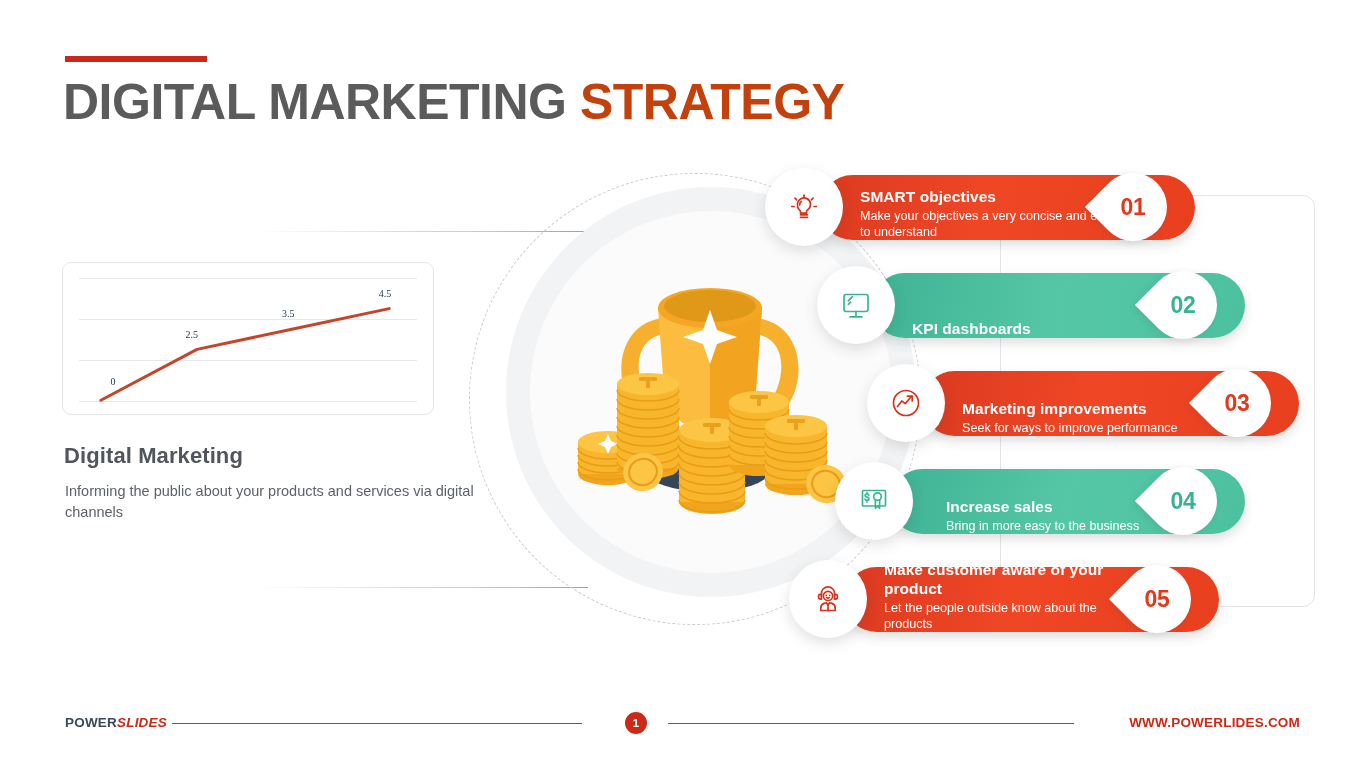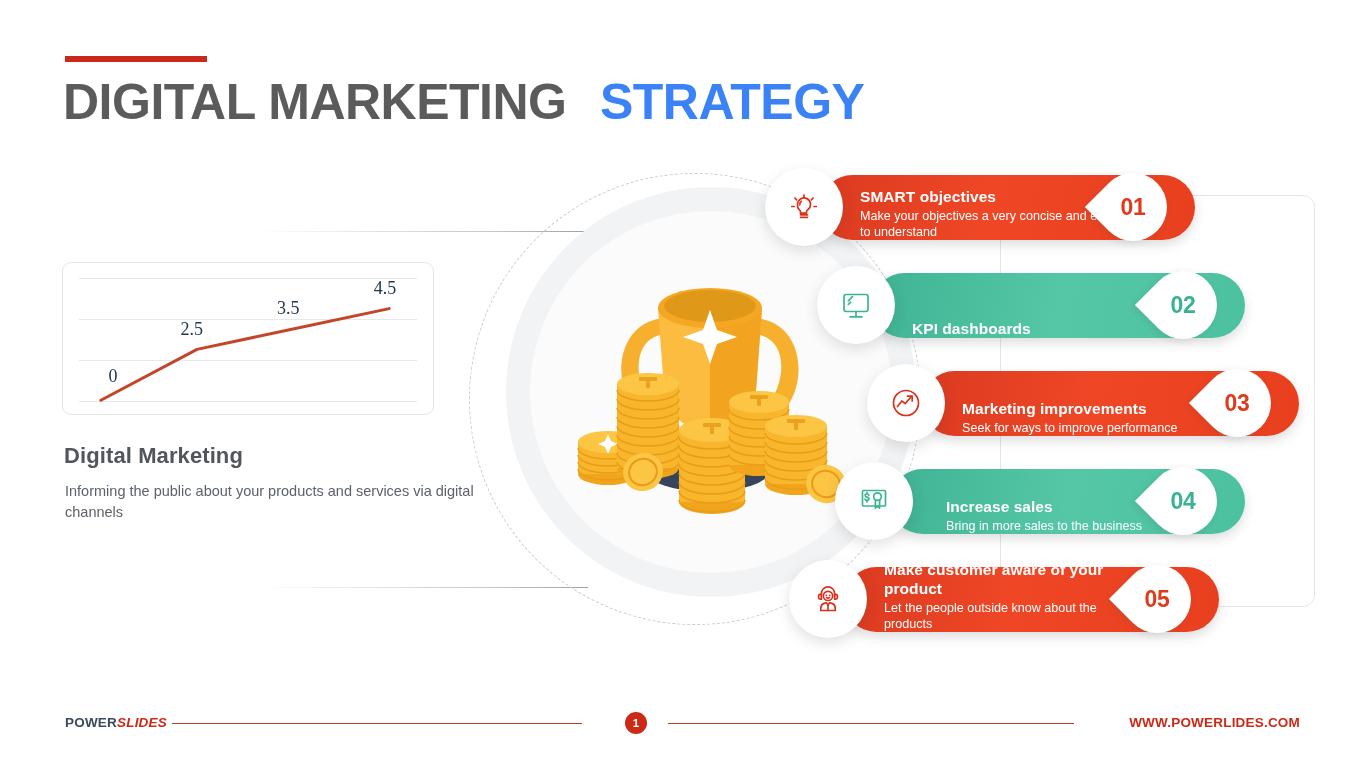--- a/index.html
+++ b/index.html
@@ -33,22 +33,21 @@
     left: 63px;
     top: 72px;
     font-size: 50px;
     font-weight: bold;
     letter-spacing: -0.5px;
     color: #5b5b5b;
     white-space: nowrap;
     line-height: 60px;
   }
   .page-title .accent {
-    color: #3b82f6;
-    margin-left: 20px;
+    color: #c2410c;
   }
 
   
   .chart-card {
     position: absolute;
     left: 62px;
     top: 262px;
     width: 372px;
     height: 153px;
     background: #ffffff;
@@ -74,21 +73,21 @@
     height: 1px;
     background: #e6e8ea;
   }
   .chart-svg {
     position: absolute;
     inset: 0;
     overflow: visible;
   }
   .chart-label {
     position: absolute;
-    font-size: 18px;
+    font-size: 10px;
     color: #23374d;
     font-family: "Liberation Serif", serif;
     transform: translate(-50%, -100%);
     white-space: nowrap;
   }
 
   
   .left-heading {
     position: absolute;
     left: 64px;
@@ -509,21 +508,21 @@
             <circle stroke="#d8321c" fill="none" stroke-width="1.7" stroke-linecap="round" stroke-linejoin="round" cx="20" cy="20" r="12.5"></circle>
             <path stroke="#d8321c" fill="none" stroke-width="1.7" stroke-linecap="round" stroke-linejoin="round" d="M11.5 23.5l4.3-5.6 3.3 2.7 6.6-7.3"></path>
             <path stroke="#d8321c" fill="none" stroke-width="1.7" stroke-linecap="round" stroke-linejoin="round" d="M21.4 13.1h4.8v4.8"></path>
           </svg>
         </div>
       </div>
       <div class="ribbon green" style="left: 0px; top: 0px; width: 100%;">
         <div class="ribbon-bar" style="left: 890px; top: 469px; width: 355px;"></div>
         <div class="ribbon-text" style="left: 930px; top: 469px; width: 243px; margin-left: 16px;">
           <div class="ribbon-title">Increase sales</div>
-          <div class="ribbon-desc">Bring in more sales to the business</div>
+          <div class="ribbon-desc">Bring in more easy to the business</div>
         </div>
         <div class="num-badge" style="left: 1149px; top: 467px;">
           <div class="drop"></div>
           <div class="num">04</div>
         </div>
         <div class="icon-circle" style="left: 835px; top: 462px;">
           <svg width="40" height="40" viewBox="0 0 40 40">
             <rect stroke="#3bb493" fill="none" stroke-width="1.7" stroke-linecap="round" stroke-linejoin="round" x="8.5" y="9.5" width="23" height="15.5" rx="1"></rect>
             <path stroke="#3bb493" fill="none" stroke-width="1.7" stroke-linecap="round" stroke-linejoin="round" d="M14.8 14.3a1.8 1.8 0 0 0-1.8-1.3c-1 0-1.9.6-1.9 1.5 0 2 3.9 1.2 3.9 3.3 0 1-.9 1.6-2 1.6a2 2 0 0 1-2-1.4M13 11.5v1.5M13 19.4v1.5"></path>
             <circle stroke="#3bb493" fill="none" stroke-width="1.7" stroke-linecap="round" stroke-linejoin="round" cx="23.5" cy="15.6" r="3.8"></circle>

